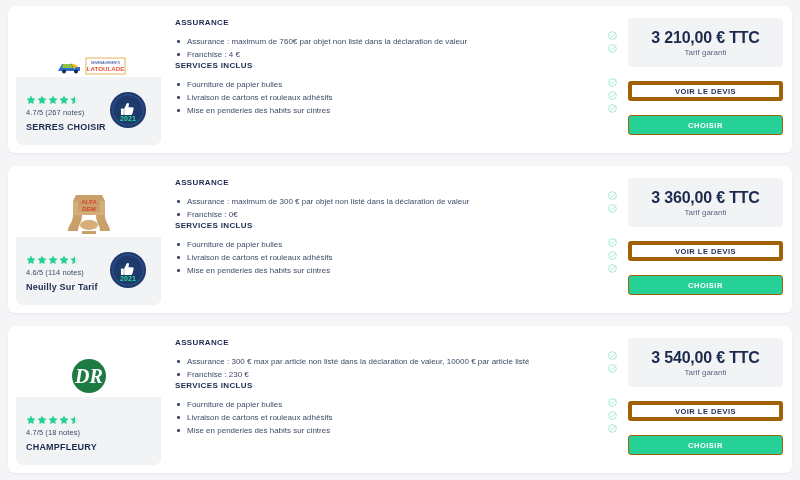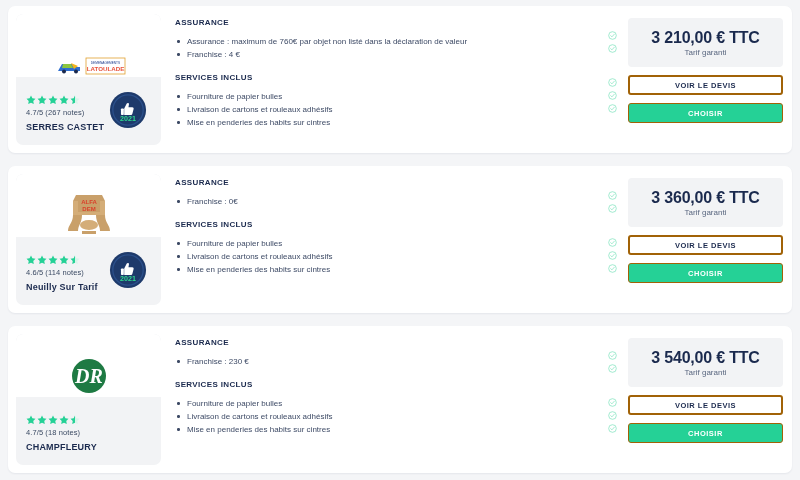--- a/index.html
+++ b/index.html
@@ -79,21 +79,21 @@
     padding: 12px 0 0 7px;
     min-width: 0;
   }
   .section-title {
     font-size: 8px;
     font-weight: bold;
     color: #1b2a4e;
     letter-spacing: 0.35px;
     margin-bottom: 8px;
   }
-  .section-title.second { margin-top: 12px; }
+  .section-title.second { }
   ul.feat { list-style: none; }
   ul.feat li {
     font-size: 8px;
     color: #3e4b66;
     line-height: 13px;
     padding-left: 12px;
     position: relative;
     white-space: nowrap;
   }
   ul.feat li::before {
@@ -118,21 +118,21 @@
     width: 9px; height: 9px;
     display: block;
     margin-bottom: 4px;
   }
 
   
   .right-panel {
     flex: 0 0 164px;
     padding: 12px 9px 0 0;
     display: flex; flex-direction: column;
-    gap: 8px;
+    gap: 14px;
   }
   .price-box {
     background: #f2f3f5;
     border-radius: 4px;
     padding: 11px 6px 10px;
     text-align: center;
   }
   .price {
     font-size: 16px;
     font-weight: bold;
@@ -150,21 +150,21 @@
     border-radius: 3px;
     display: flex; align-items: center; justify-content: center;
     font-size: 7.5px;
     font-weight: bold;
     letter-spacing: 0.5px;
     cursor: pointer;
     user-select: none;
   }
   .btn-outline {
     background: #ffffff;
-    border: 2px solid #a16207;
+    border: 4px solid #a16207;
     color: #1b2a4e;
   }
   .btn-solid {
     background: #25d196;
     color: #ffffff;
     border: 1px solid #a16207;
   }
 </style>
 </head>
 <body>
@@ -206,21 +206,21 @@
               <defs>
                   <linearGradient id="hg1">
                     <stop offset="50%" stop-color="#25d196"></stop>
                     <stop offset="50%" stop-color="#d7f5e9"></stop>
                   </linearGradient>
                 </defs>
               <path d="M10 1l2.8 5.7 6.2.9-4.5 4.4 1.1 6.2L10 15.3 4.4 18.2l1.1-6.2L1 7.6l6.2-.9z" fill="url(#hg1)"></path>
             </svg>
           </div>
           <div class="rating-count">4.7/5 (267 notes)</div>
-          <div class="company-name">SERRES CASTET</div>
+          <div class="company-name">SERRES CHOISIR</div>
           <svg class="badge-2021" viewBox="0 0 40 40">
             <circle cx="20" cy="20" r="19" fill="#1e3a6b"></circle>
             <circle cx="20" cy="20" r="16" fill="none" stroke="#2b4f8a" stroke-width="1.4"></circle>
             <path d="M16 18.5 L18.7 13.2 C19.4 12 21.2 12.5 21 13.9 L20.5 17 L24.5 17 C25.6 17 26.2 18 25.9 19 L24.6 24 C24.4 24.8 23.7 25.3 22.9 25.3 L16 25.3 Z" fill="#ffffff"></path>
             <rect x="12.6" y="18.5" width="3" height="6.8" rx="0.8" fill="#ffffff"></rect>
             <text x="20" y="32" font-size="7.5" font-weight="bold" fill="#2fd98f" text-anchor="middle" font-family="Liberation Sans, sans-serif">2021</text>
           </svg>
         </div>
       </div>
     </div>
@@ -325,20 +325,21 @@
             <rect x="12.6" y="18.5" width="3" height="6.8" rx="0.8" fill="#ffffff"></rect>
             <text x="20" y="32" font-size="7.5" font-weight="bold" fill="#2fd98f" text-anchor="middle" font-family="Liberation Sans, sans-serif">2021</text>
           </svg>
         </div>
       </div>
     </div>
 
     <div class="middle">
       <div class="section-title">ASSURANCE</div>
       <ul class="feat">
+        <li>Assurance : maximum de 300 € par objet non listé dans la déclaration de valeur</li>
         <li>Franchise : 0€</li>
       </ul>
       <div class="section-title second">SERVICES INCLUS</div>
       <ul class="feat">
         <li>Fourniture de papier bulles</li>
         <li>Livraison de cartons et rouleaux adhésifs</li>
         <li>Mise en penderies des habits sur cintres</li>
       </ul>
     </div>
 
@@ -414,20 +415,21 @@
           </div>
           <div class="rating-count">4.7/5 (18 notes)</div>
           <div class="company-name">CHAMPFLEURY</div>
         </div>
       </div>
     </div>
 
     <div class="middle">
       <div class="section-title">ASSURANCE</div>
       <ul class="feat">
+        <li>Assurance : 300 € max par article non listé dans la déclaration de valeur,  10000 € par article listé</li>
         <li>Franchise : 230 €</li>
       </ul>
       <div class="section-title second">SERVICES INCLUS</div>
       <ul class="feat">
         <li>Fourniture de papier bulles</li>
         <li>Livraison de cartons et rouleaux adhésifs</li>
         <li>Mise en penderies des habits sur cintres</li>
       </ul>
     </div>
 

